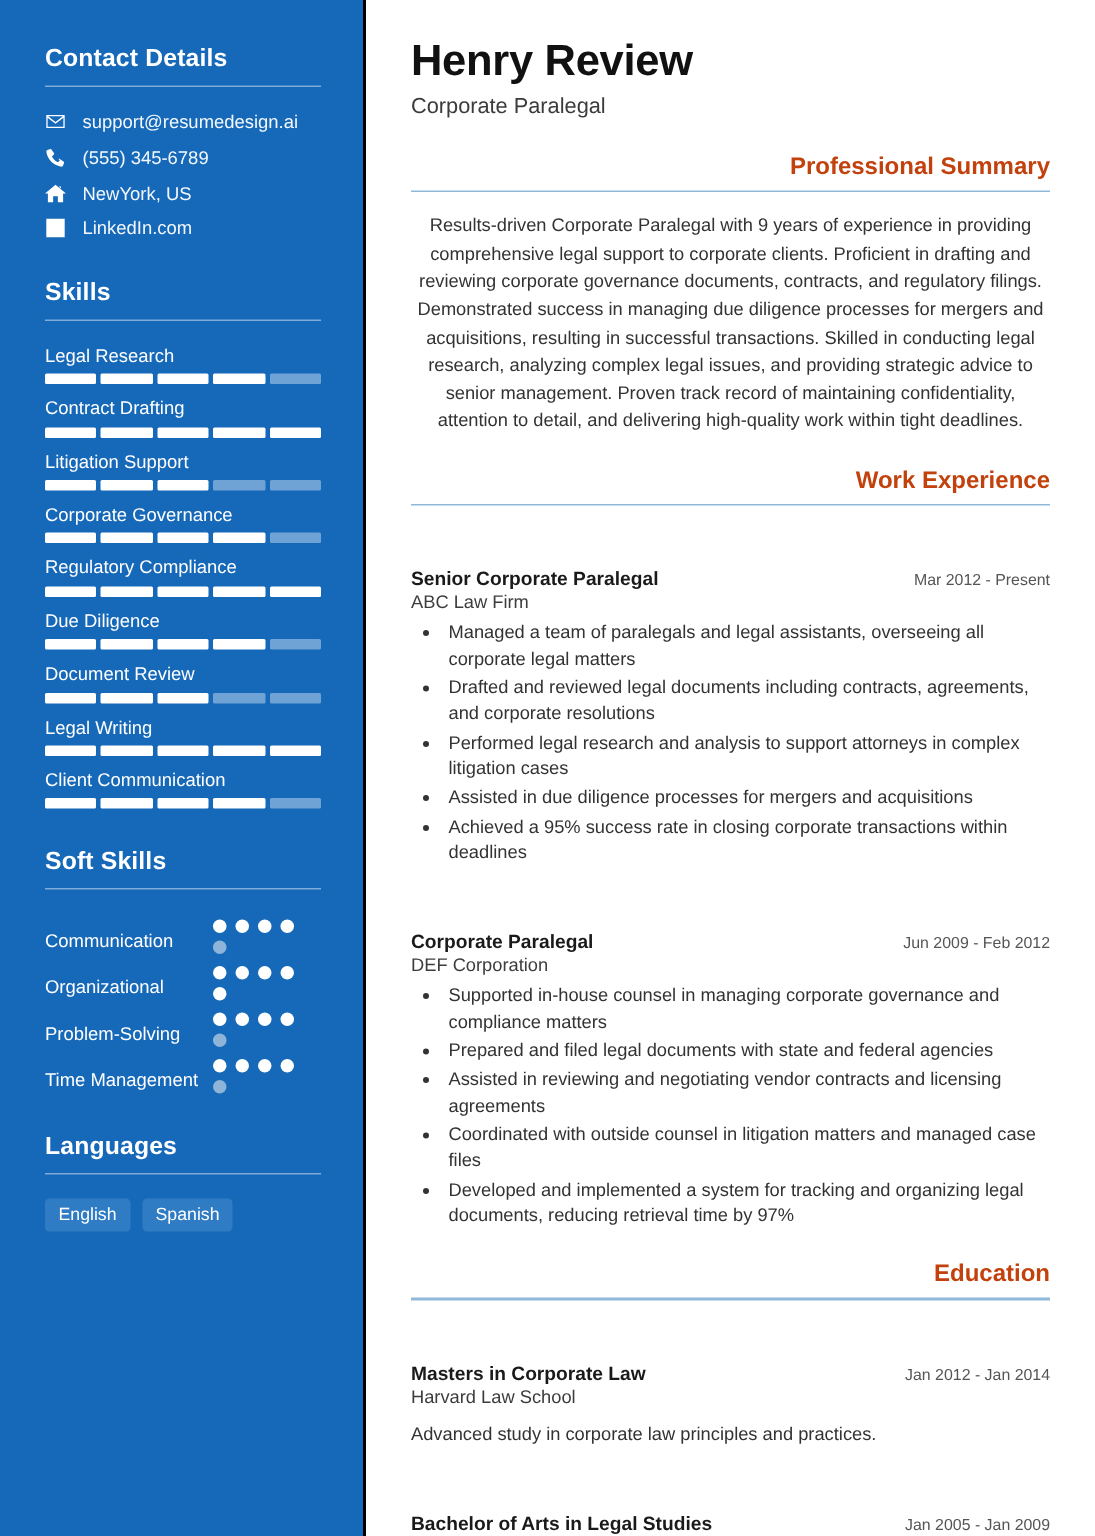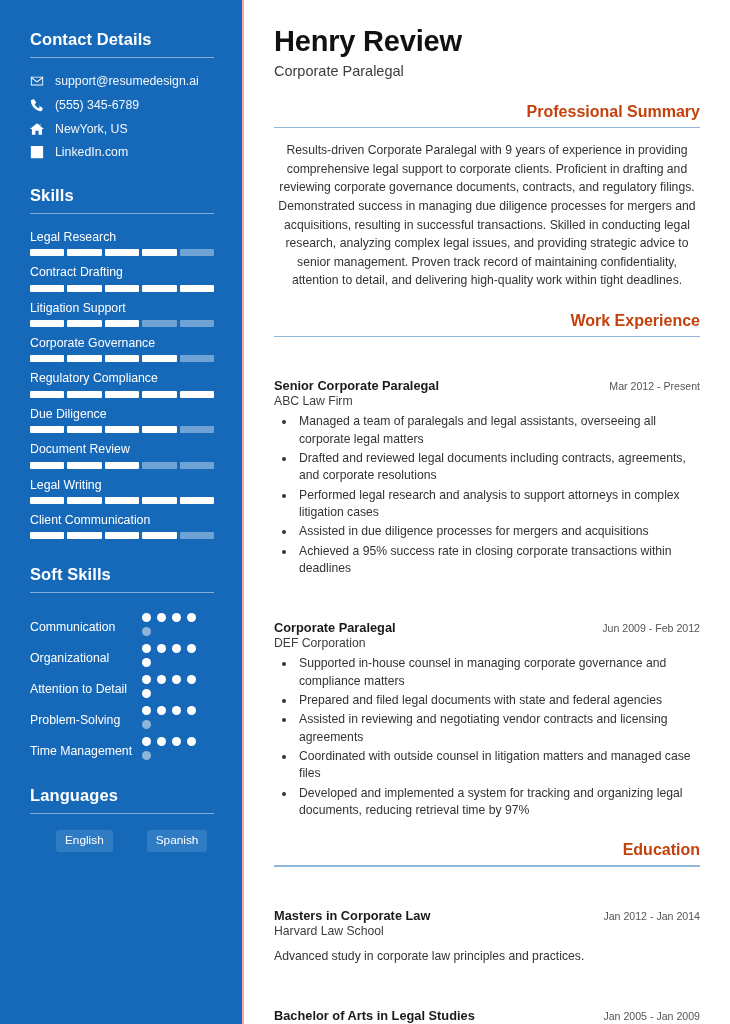--- a/index.html
+++ b/index.html
@@ -19,21 +19,21 @@
     background: #ffffff;
   }
 
   
   .sidebar {
     width: 244px;
     flex: 0 0 244px;
     background: #1668b8;
     color: #ffffff;
     padding: 22px 0 20px 0;
-    border-right: 2px solid #fca5a5;
+    border-right: 2px solid #000000;
     position: relative;
   }
 
   .sb-inner { padding: 0 28px 0 30px; }
 
   .sb-heading {
     font-size: 16.5px;
     font-weight: bold;
     color: #ffffff;
     letter-spacing: 0.1px;
@@ -122,21 +122,20 @@
 
   
   .lang-wrap { display: flex; flex-wrap: wrap; gap: 8px; }
   .lang-tag {
     background: #2f7cc4;
     color: #ffffff;
     font-size: 11.8px;
     padding: 4px 9px 5px 9px;
     border-radius: 3px;
     line-height: 1.1;
-    margin-left: 26px;
   }
 
   
   .main {
     flex: 1 1 auto;
     padding: 26px 30px 20px 30px;
     background: #ffffff;
   }
 
   .name {
@@ -383,30 +382,20 @@
               <div class="soft-name">Organizational</div>
               <div class="dots">
                 <span class="dot"></span>
                 <span class="dot"></span>
                 <span class="dot"></span>
                 <span class="dot"></span>
                 <span class="dot"></span>
               </div>
             </div>
             <div class="soft-row">
-              <div class="soft-name">Attention to Detail</div>
-              <div class="dots">
-                <span class="dot"></span>
-                <span class="dot"></span>
-                <span class="dot"></span>
-                <span class="dot"></span>
-                <span class="dot"></span>
-              </div>
-            </div>
-            <div class="soft-row">
               <div class="soft-name">Problem-Solving</div>
               <div class="dots">
                 <span class="dot"></span>
                 <span class="dot"></span>
                 <span class="dot"></span>
                 <span class="dot"></span>
                 <span class="dot off"></span>
               </div>
             </div>
             <div class="soft-row">

